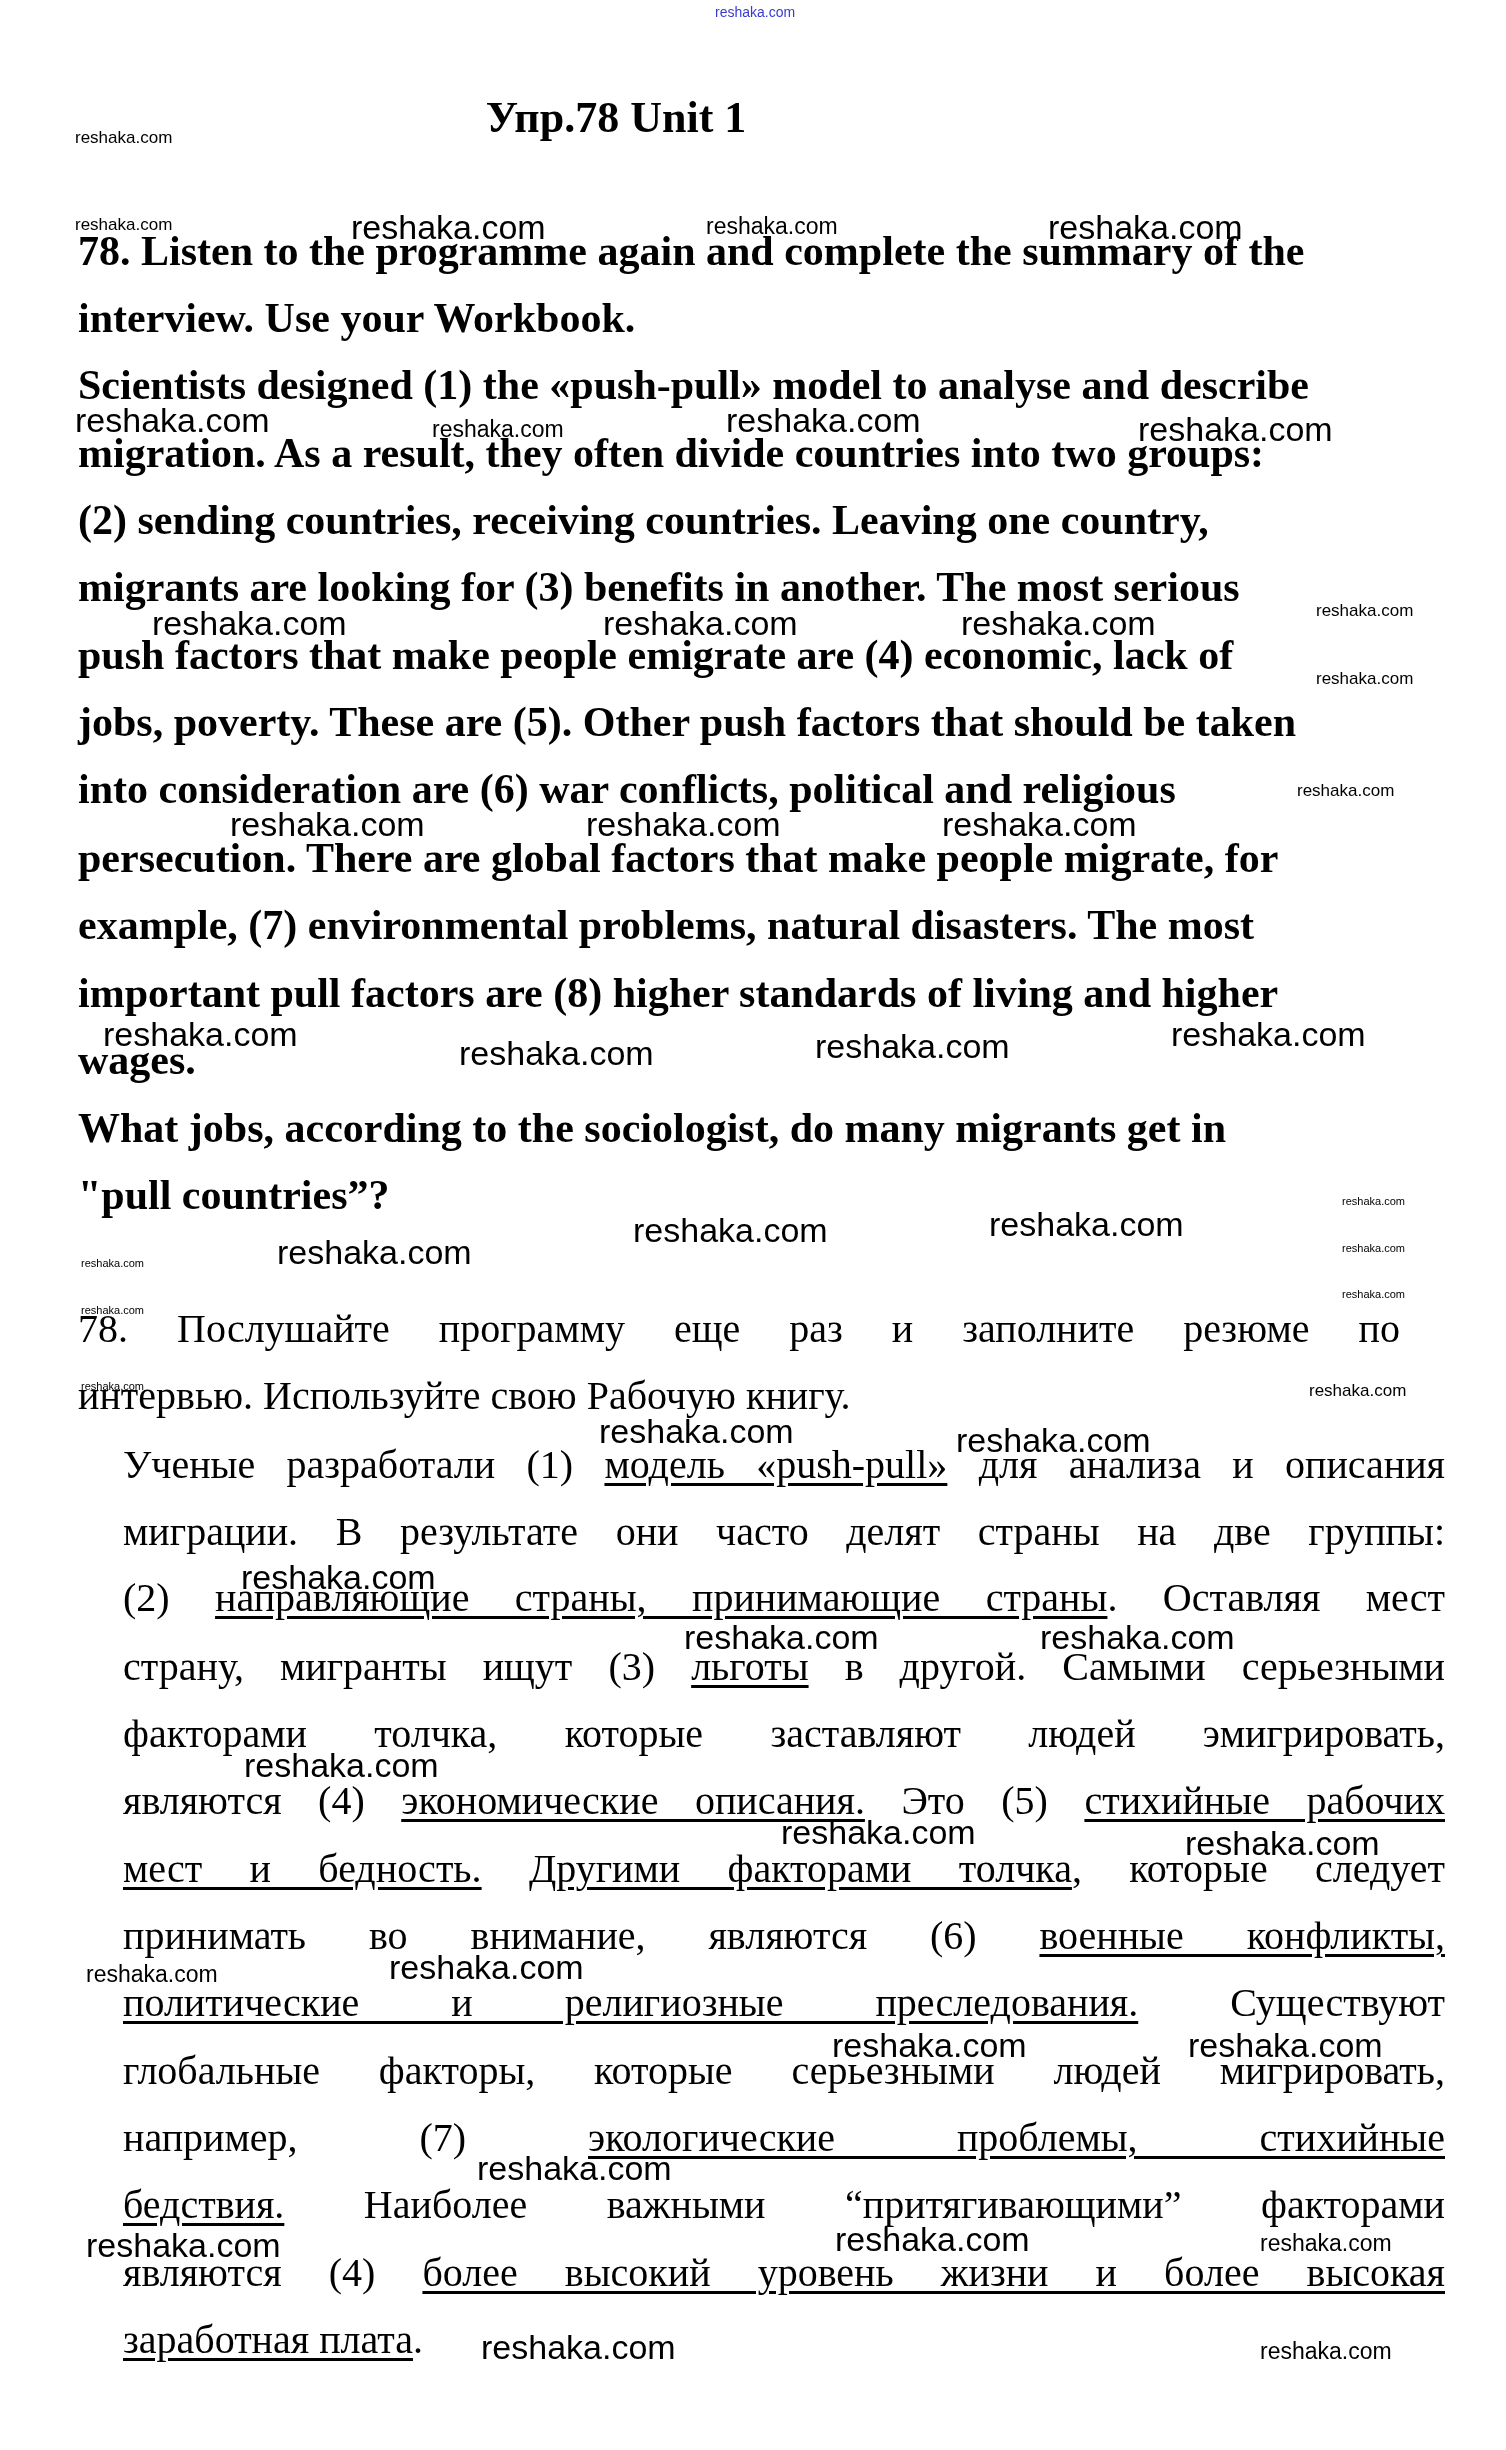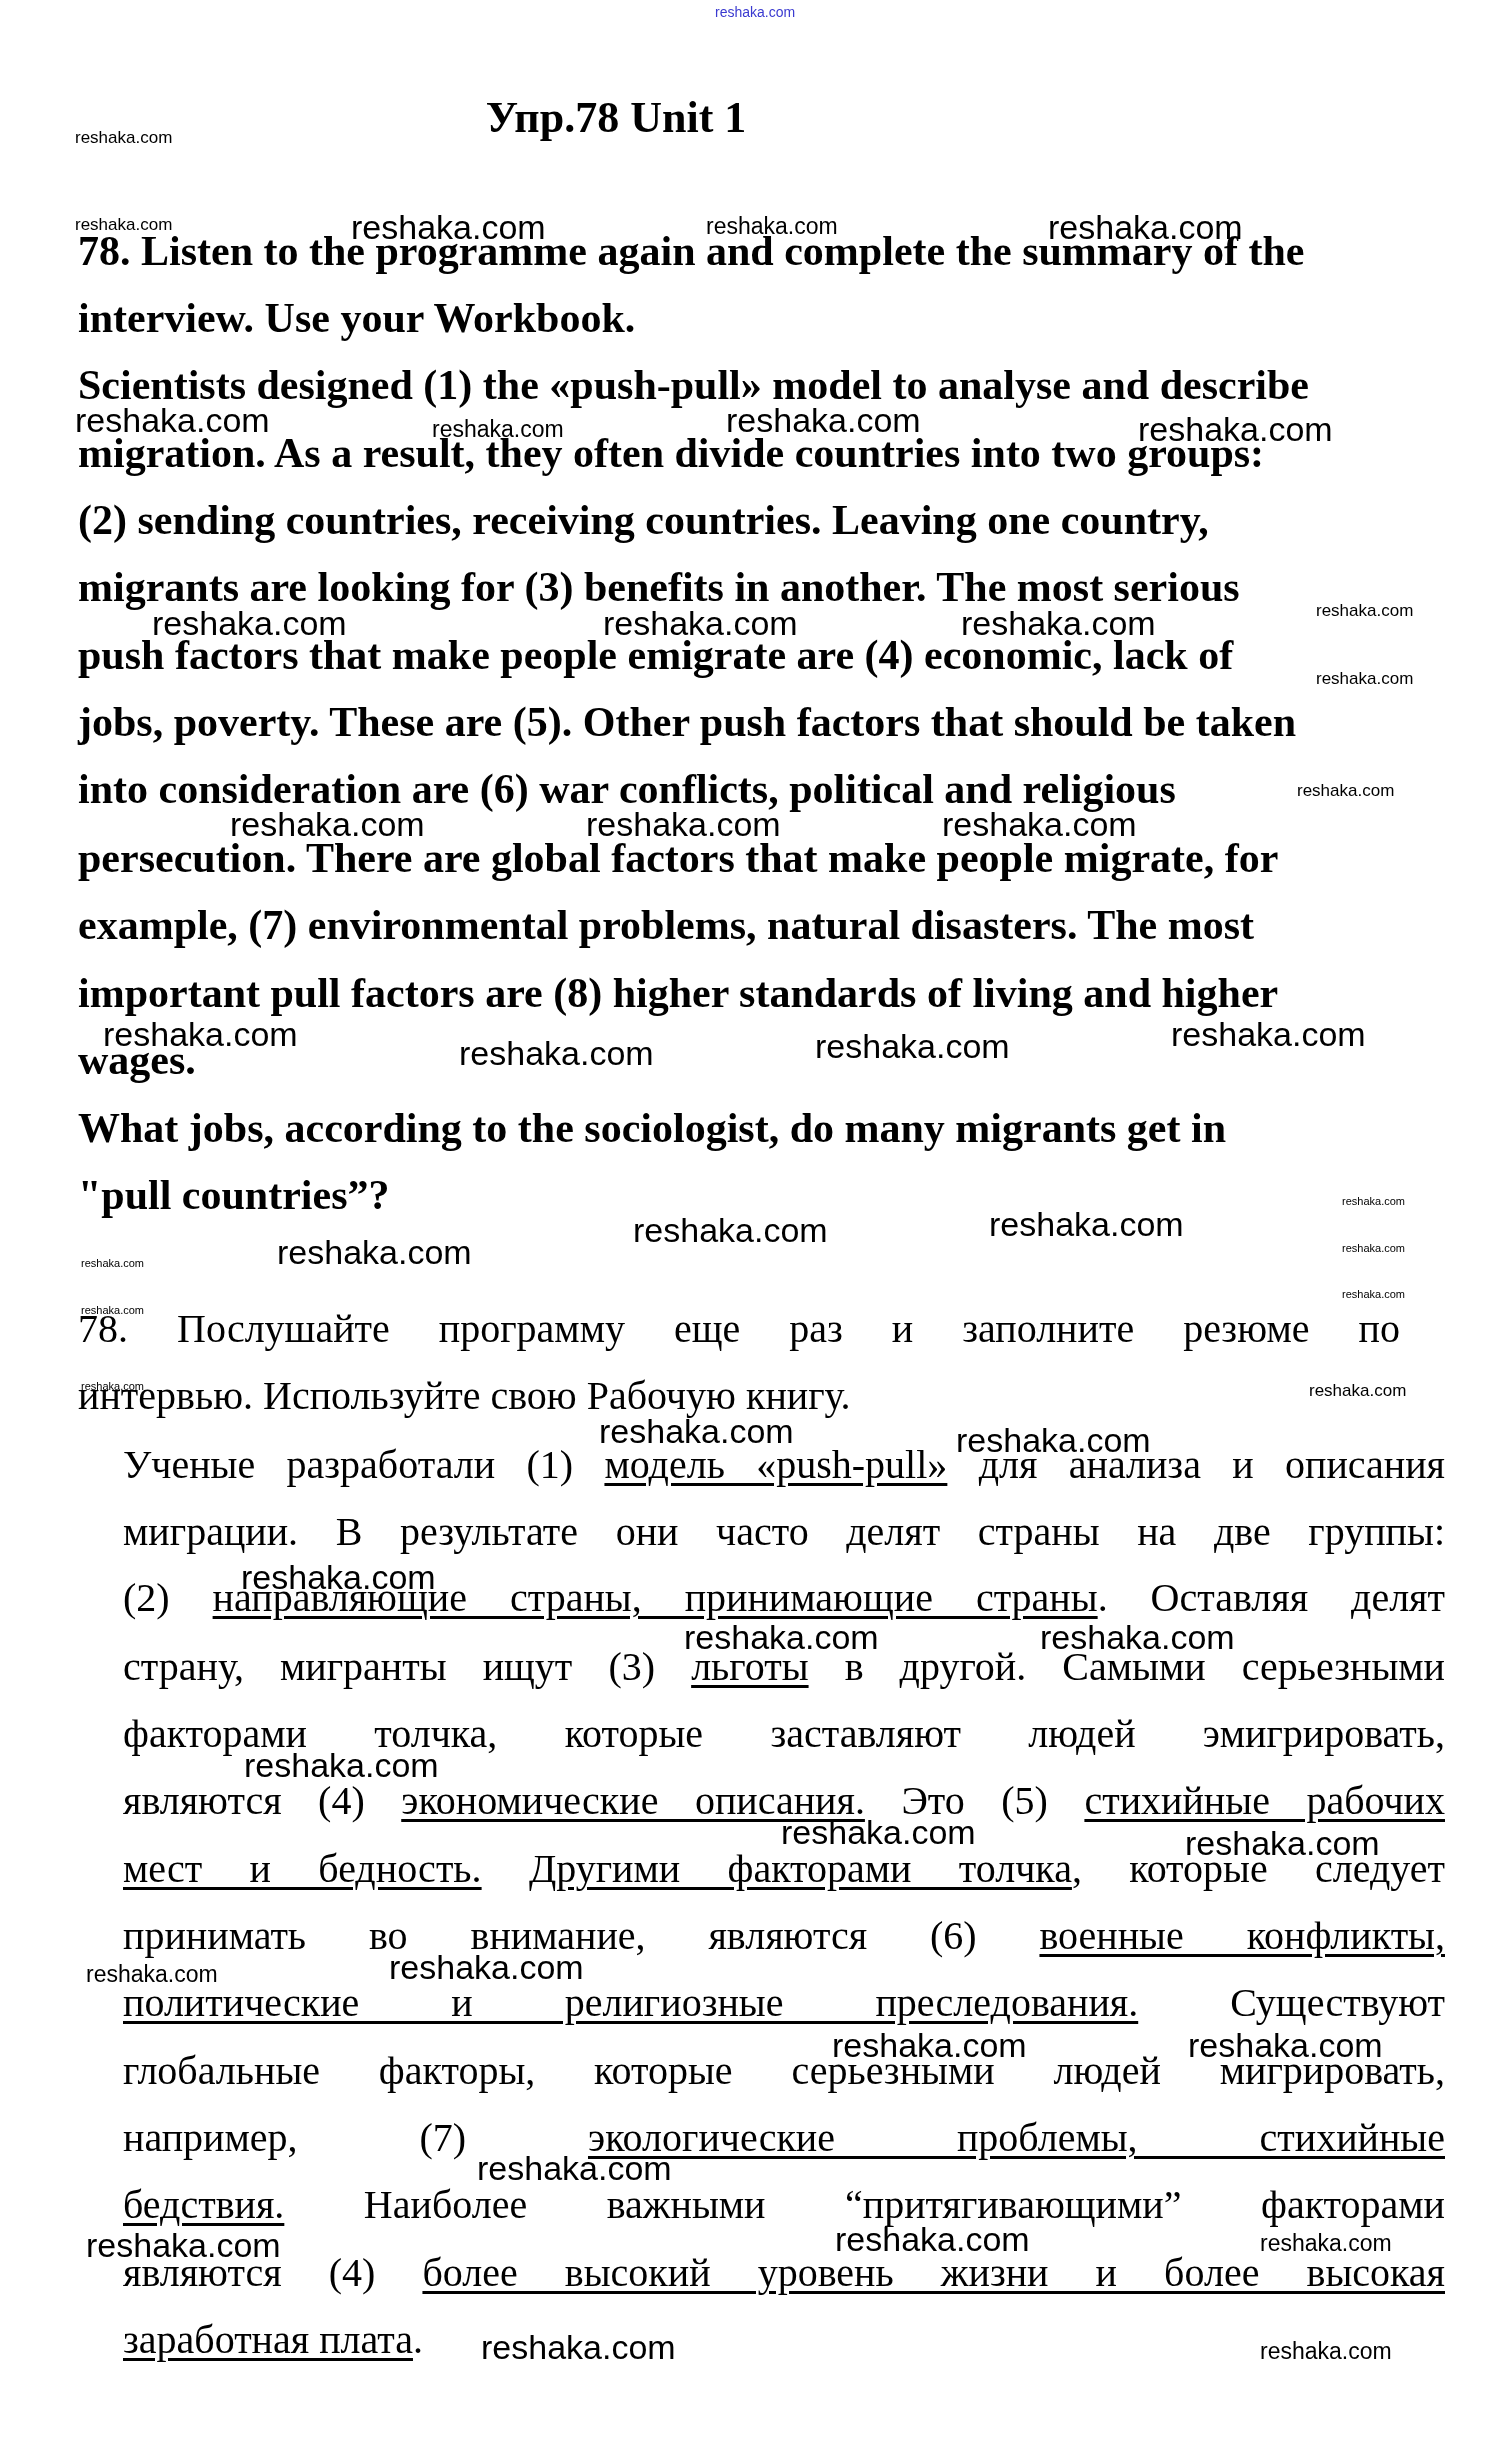--- a/index.html
+++ b/index.html
@@ -104,21 +104,21 @@
 
 <section>
   <div class="line ruh" style="top:1309px">78. Послушайте программу еще раз и заполните резюме по</div>
   <div class="line ruh" style="top:1376px; text-align-last:left">интервью. Используйте свою Рабочую книгу.</div>
 
   <div class="line ru" style="top:1445px">
     <span>Ученые разработали (1) </span><span class="u">модель «push-pull»</span><span> для анализа и описания</span>
   </div>
   <div class="line ru" style="top:1512px">миграции. В результате они часто делят страны на две группы:</div>
   <div class="line ru" style="top:1578px">
-    <span>(2) </span><span class="u">направляющие страны, принимающие страны</span><span>. Оставляя делят</span>
+    <span>(2) </span><span class="u">направляющие страны, принимающие страны</span><span>. Оставляя мест</span>
   </div>
   <div class="line ru" style="top:1647px">
     <span>страну, мигранты ищут (3) </span><span class="u">льготы</span><span> в другой. Самыми серьезными</span>
   </div>
   <div class="line ru" style="top:1714px">факторами толчка, которые заставляют людей эмигрировать,</div>
   <div class="line ru" style="top:1781px">
     <span>являются (4) </span><span class="u">экономические описания.</span><span> Это (5) </span><span class="u">стихийные рабочих</span>
   </div>
   <div class="line ru" style="top:1849px">
     <span class="u">мест и бедность.</span><span> </span><span class="u">Другими факторами толчка</span><span>, которые следует</span>

